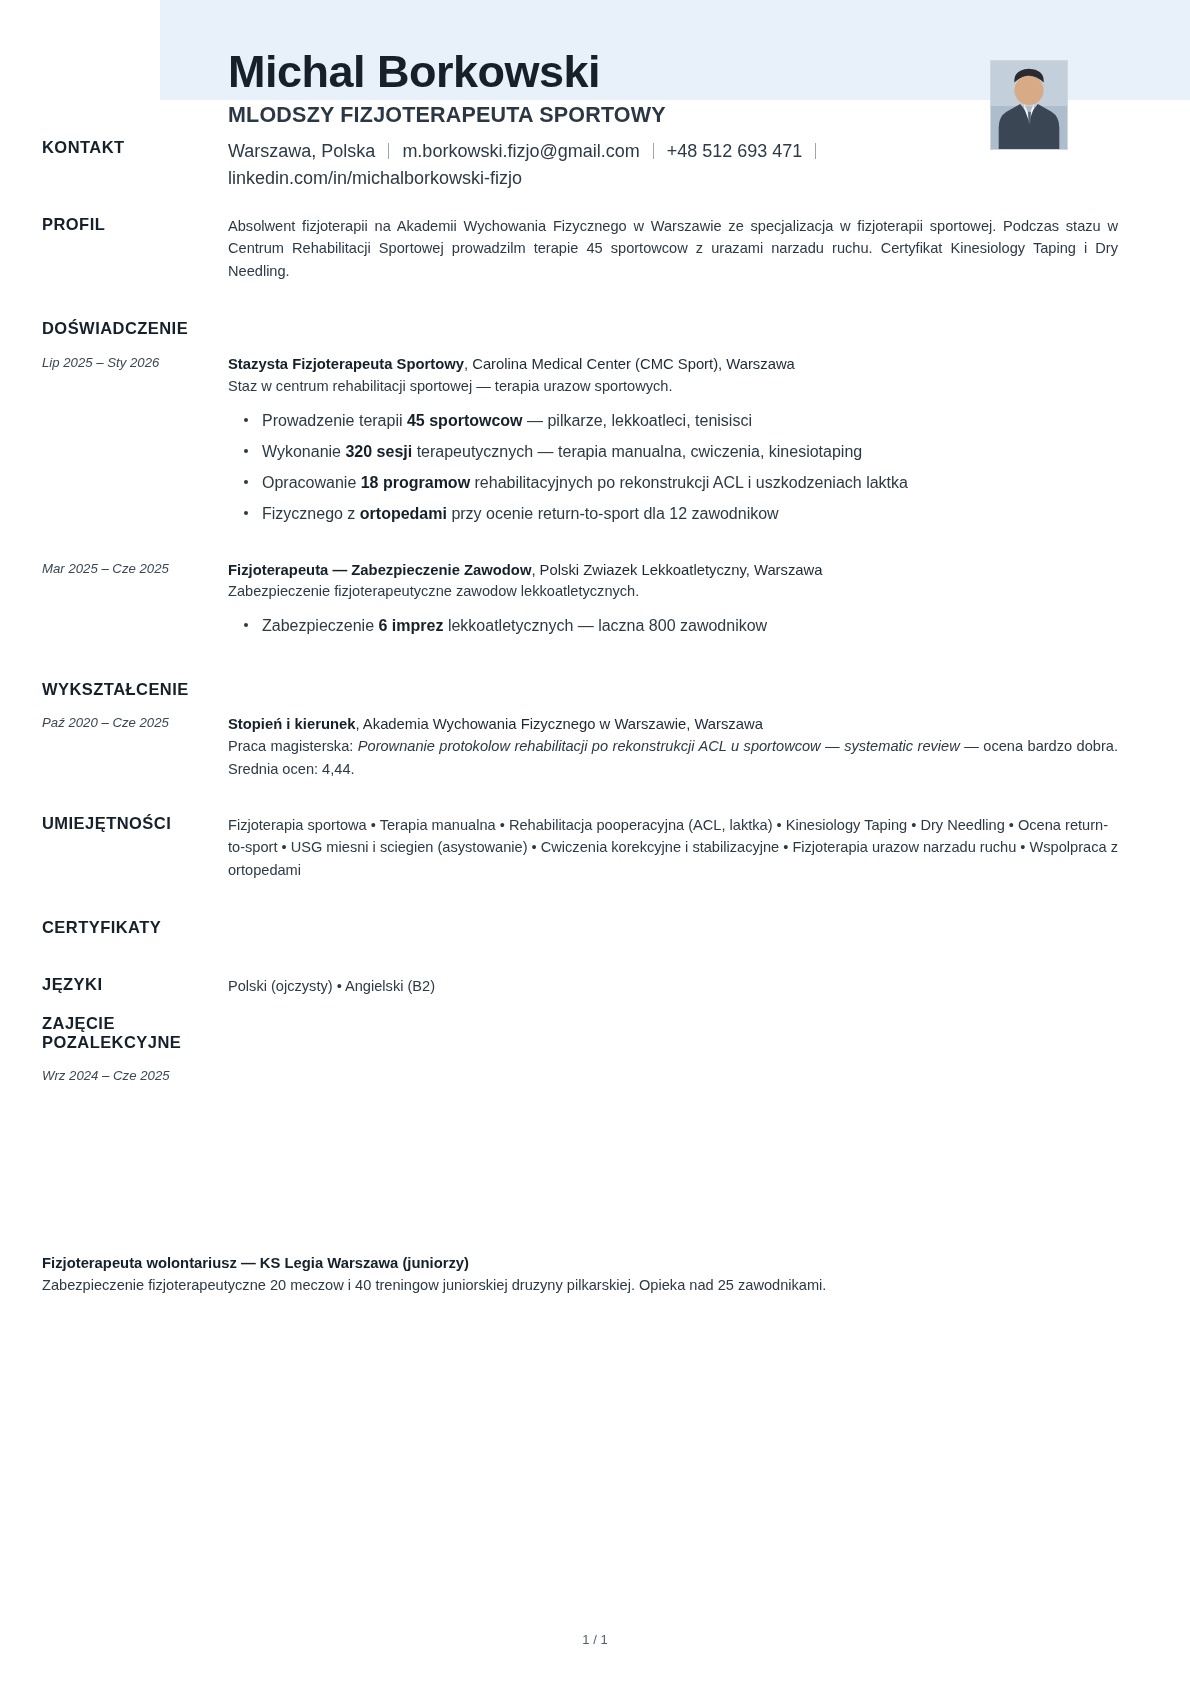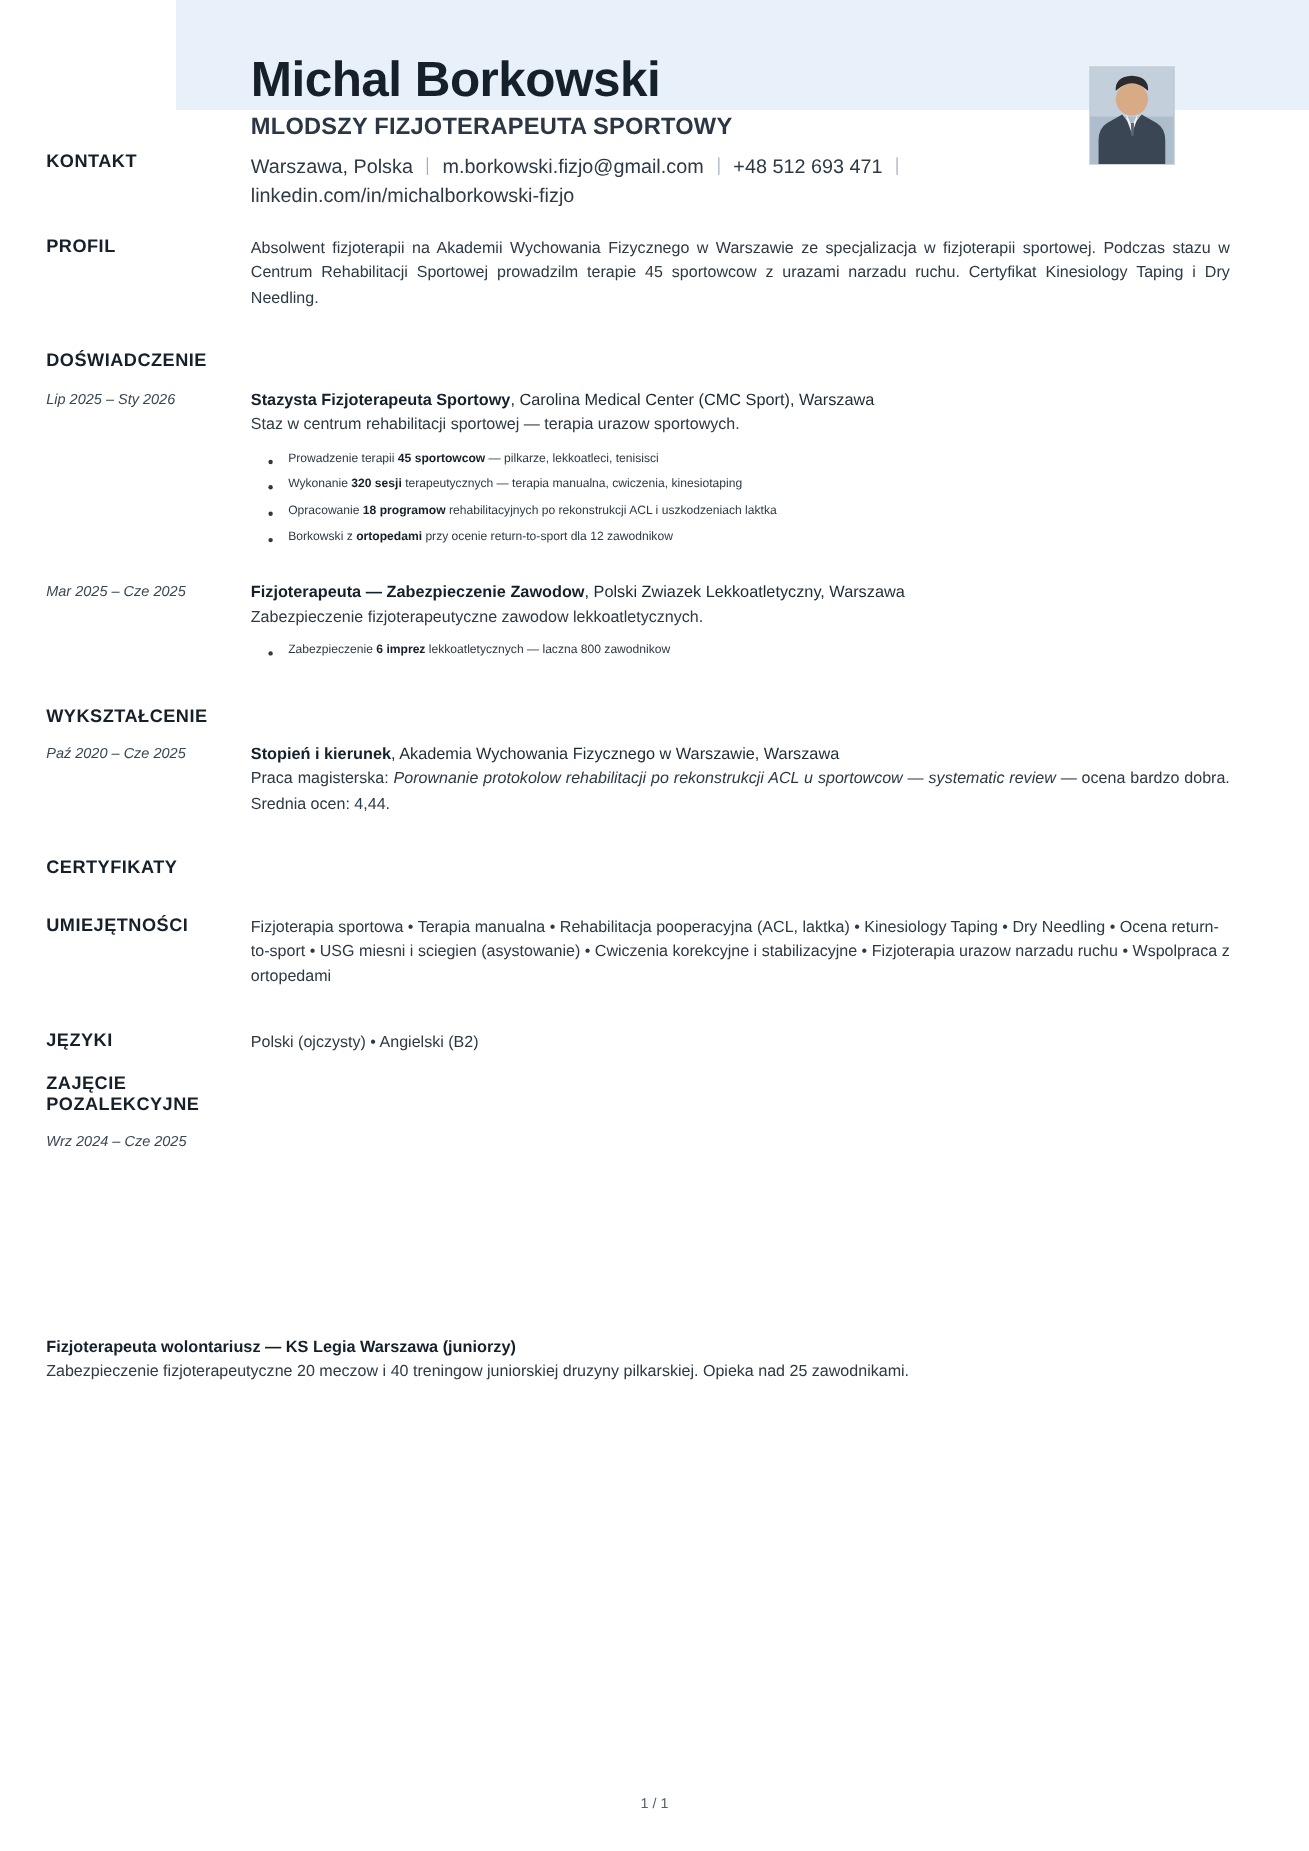--- a/index.html
+++ b/index.html
@@ -117,21 +117,21 @@
     color: #2d3944;
   }
 
   ul.bullets {
     margin: 11px 0 0 0;
     padding-left: 34px;
     list-style: none;
   }
   ul.bullets li {
     position: relative;
-    font-size: 11px;
+    font-size: 16px;
     line-height: 1.52;
     color: #2d3944;
     margin-bottom: 7px;
   }
   ul.bullets li::before {
     content: "";
     position: absolute;
     left: -18px;
     top: 9px;
     width: 4px;
@@ -247,21 +247,21 @@
     </div>
     <div class="row-content">
       <div class="entry-title">
         <b>Stazysta Fizjoterapeuta Sportowy</b><span>, Carolina Medical Center (CMC Sport), Warszawa</span>
       </div>
       <div class="entry-sub">Staz w centrum rehabilitacji sportowej — terapia urazow sportowych.</div>
       <ul class="bullets">
         <li><span>Prowadzenie terapii </span><b>45 sportowcow</b><span> — pilkarze, lekkoatleci, tenisisci</span></li>
         <li><span>Wykonanie </span><b>320 sesji</b><span> terapeutycznych — terapia manualna, cwiczenia, kinesiotaping</span></li>
         <li><span>Opracowanie </span><b>18 programow</b><span> rehabilitacyjnych po rekonstrukcji ACL i uszkodzeniach laktka</span></li>
-        <li><span>Borkowski z </span><b>ortopedami</b><span> przy ocenie return-to-sport dla 12 zawodnikow</span></li>
+        <li><span>Fizycznego z </span><b>ortopedami</b><span> przy ocenie return-to-sport dla 12 zawodnikow</span></li>
       </ul>
     </div>
   </div>
 
   <div class="row s-exp2">
     <div class="row-label">
       <div class="date-range">Mar 2025 – Cze 2025</div>
     </div>
     <div class="row-content">
       <div class="entry-title">
@@ -286,35 +286,35 @@
       <div class="date-range">Paź 2020 – Cze 2025</div>
     </div>
     <div class="row-content">
       <div class="entry-title">
         <b>Stopień i kierunek</b><span>, Akademia Wychowania Fizycznego w Warszawie, Warszawa</span>
       </div>
       <div class="body-text"><span>Praca magisterska: </span><span class="thesis-italic">Porownanie protokolow rehabilitacji po rekonstrukcji ACL u sportowcow — systematic review</span><span> — ocena bardzo dobra. Srednia ocen: 4,44.</span></div>
     </div>
   </div>
 
+  <div class="row s-skills">
+    <div class="row-label">
+      <div class="section-heading">UMIEJĘTNOŚCI</div>
+    </div>
+    <div class="row-content">
+      <div class="body-text nojust">Fizjoterapia sportowa • Terapia manualna • Rehabilitacja pooperacyjna (ACL, laktka) • Kinesiology Taping • Dry Needling • Ocena return-to-sport • USG miesni i sciegien (asystowanie) • Cwiczenia korekcyjne i stabilizacyjne • Fizjoterapia urazow narzadu ruchu • Wspolpraca z ortopedami</div>
+    </div>
+  </div>
+
   <div class="row s-cert">
     <div class="row-label">
       <div class="section-heading">CERTYFIKATY</div>
     </div>
     <div class="row-content">
       <div class="body-text"></div>
-    </div>
-  </div>
-
-  <div class="row s-skills">
-    <div class="row-label">
-      <div class="section-heading">UMIEJĘTNOŚCI</div>
-    </div>
-    <div class="row-content">
-      <div class="body-text nojust">Fizjoterapia sportowa • Terapia manualna • Rehabilitacja pooperacyjna (ACL, laktka) • Kinesiology Taping • Dry Needling • Ocena return-to-sport • USG miesni i sciegien (asystowanie) • Cwiczenia korekcyjne i stabilizacyjne • Fizjoterapia urazow narzadu ruchu • Wspolpraca z ortopedami</div>
     </div>
   </div>
 
   <div class="row s-lang">
     <div class="row-label">
       <div class="section-heading">JĘZYKI</div>
     </div>
     <div class="row-content">
       <div class="body-text nojust">Polski (ojczysty) • Angielski (B2)</div>
     </div>

